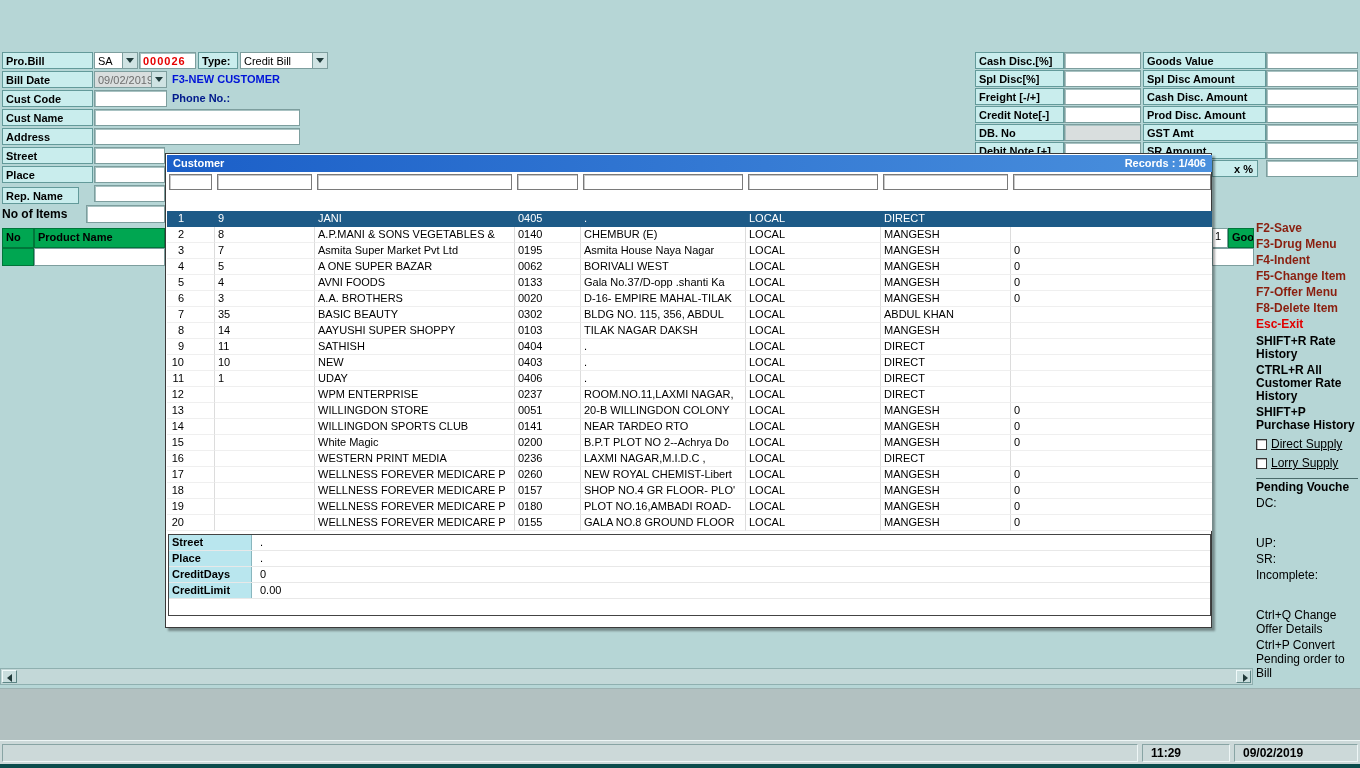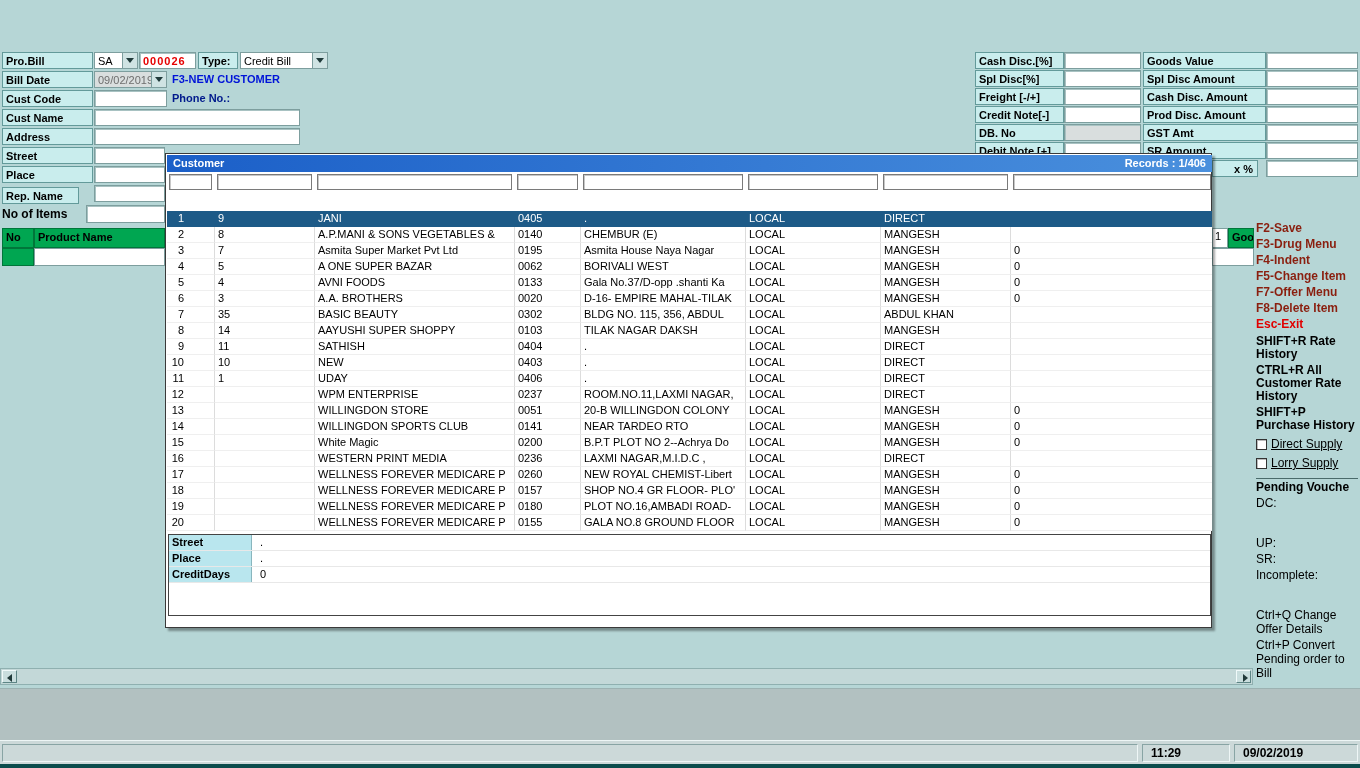--- a/index.html
+++ b/index.html
@@ -445,20 +445,24 @@
             <div class="dvalue">.</div>
           </div>
           <div class="drow">
             <div class="dlabel">Place</div>
             <div class="dvalue">.</div>
           </div>
           <div class="drow">
             <div class="dlabel">CreditDays</div>
             <div class="dvalue">0</div>
           </div>
+          <div class="drow">
+            <div class="dlabel">CreditLimit</div>
+            <div class="dvalue">0.00</div>
+          </div>
         </div>
     </div>
 
     <div class="hscroll">
       <div class="sbtn left"></div>
       <div class="sbtn right"></div>
     </div>
   </div>
 
   <div class="gray-strip"></div>

